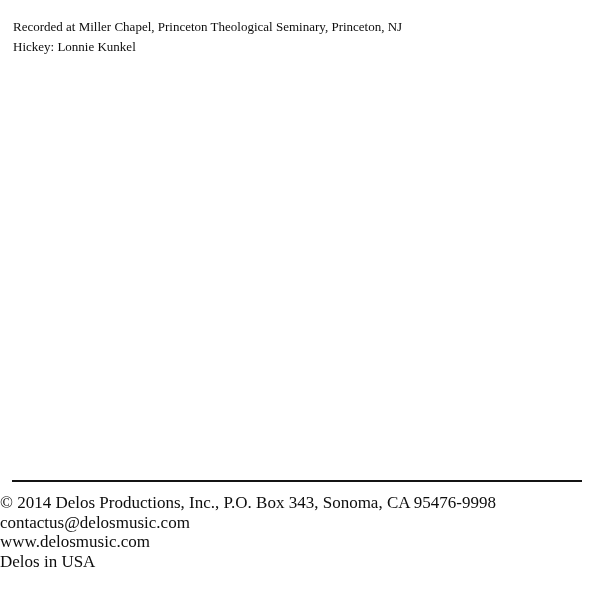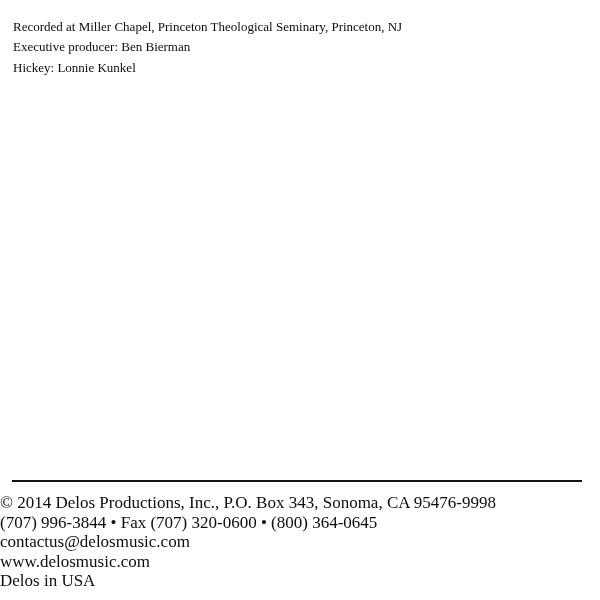--- a/index.html
+++ b/index.html
@@ -43,25 +43,23 @@
     text-align: left;
     white-space: nowrap;
   }
   .line { display: block; }
 </style>
 </head>
 <body>
 
 <div class="credits-block">
   <span class="line">Recorded at Miller Chapel, Princeton Theological Seminary, Princeton, NJ</span>
-  <span class="line">Executive producer: Ben Bierman</span>
   <span class="line">Hickey: Lonnie Kunkel</span>
 </div>
 
 <div class="divider"></div>
 
 <div class="footer-block">
   <span class="line">© 2014 Delos Productions, Inc., P.O. Box 343, Sonoma, CA 95476-9998</span>
-  <span class="line">(707) 996-3844 • Fax (707) 320-0600 • (800) 364-0645</span>
   <span class="line">contactus@delosmusic.com</span>
   <span class="line">www.delosmusic.com</span>
   <span class="line">Delos in USA</span>
 </div>
 
 </body></html>

